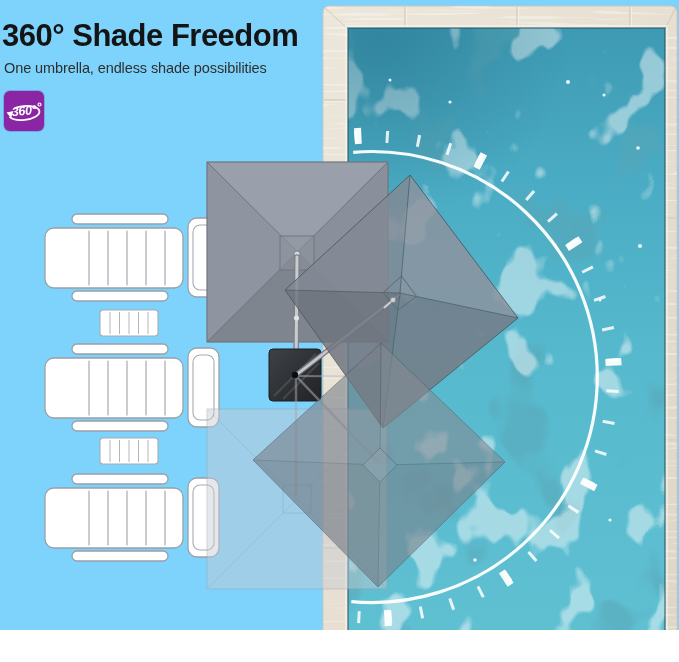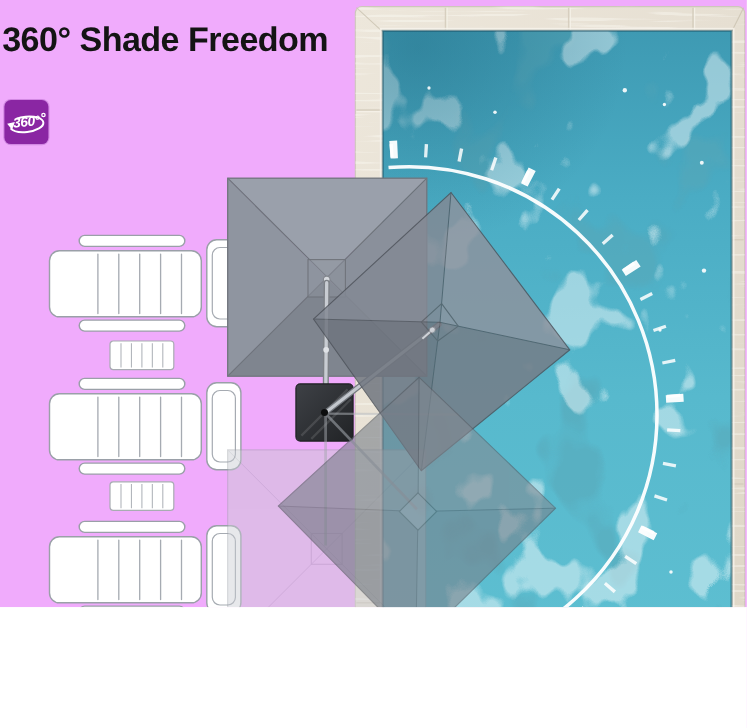--- a/index.html
+++ b/index.html
@@ -1,16 +1,16 @@
 <!DOCTYPE html>
 <html><head>
 <meta charset="utf-8">
 <style>
   html,body{margin:0;padding:0;background:#fff;}
-  .stage{position:relative;width:679px;height:552px;background:#f0abfc;overflow:hidden;
+  .stage{position:relative;width:679px;height:630px;background:#7dd3fc;overflow:hidden;
          font-family:"Liberation Sans", sans-serif;}
   .scene{position:absolute;left:0;top:0;width:679px;height:662px;display:block;}
   .header{position:absolute;left:2px;top:18px;width:330px;}
   .header h1{margin:0;font-size:31px;font-weight:700;color:#141414;letter-spacing:-0.5px;line-height:1.15;}
   .header p{margin:6px 0 0 2px;font-size:14.5px;font-weight:400;color:#2f2f2f;letter-spacing:-0.1px;}
   .badge{position:absolute;left:4px;top:91px;width:40px;height:40px;border-radius:6px;
          background:#8a26a3;box-shadow:0 0 0 1px rgba(120,30,150,.25);}
   .badge svg{position:absolute;left:0;top:0;}
   .badge .lbl{position:absolute;left:0;top:0;width:40px;height:40px;display:flex;align-items:center;
          justify-content:center;color:#fff;font-size:12.5px;font-weight:700;font-style:italic;
@@ -182,20 +182,21 @@
     <polygon points="378,587 253,460 380,465" fill="#000000" fill-opacity="0.07"></polygon>
     <path d="M381,343 L380,465 M505,462 L380,465 M378,587 L380,465 M253,460 L380,465" stroke="#4f545c" stroke-width="0.9" opacity="0.8" fill="none"></path>
     <polygon points="380,448 397,465 380,482 363,465" fill="#858b95" stroke="#54595f" stroke-width="1"></polygon>
   </g>
 
   <circle cx="295" cy="375" r="3.2" fill="#0c0d0e"></circle>
 </svg>
 
 <div class="header">
   <h1>360° Shade Freedom</h1>
+  <p>One umbrella, endless shade possibilities</p>
 </div>
 
 <div class="badge">
   <svg width="40" height="40" viewBox="0 0 40 40" xmlns="http://www.w3.org/2000/svg">
     <ellipse cx="20" cy="22" rx="15.5" ry="7" fill="none" stroke="#ffffff" stroke-width="1.8" stroke-dasharray="34 12 27 0" transform="rotate(-6 20 22)"></ellipse>
     <polygon points="2.5,21.5 9.5,20 7,27" fill="#ffffff"></polygon>
     <circle cx="35.5" cy="13.5" r="1.5" fill="none" stroke="#ffffff" stroke-width="1.2"></circle>
   </svg>
   <span class="lbl">360°</span>
 </div>

